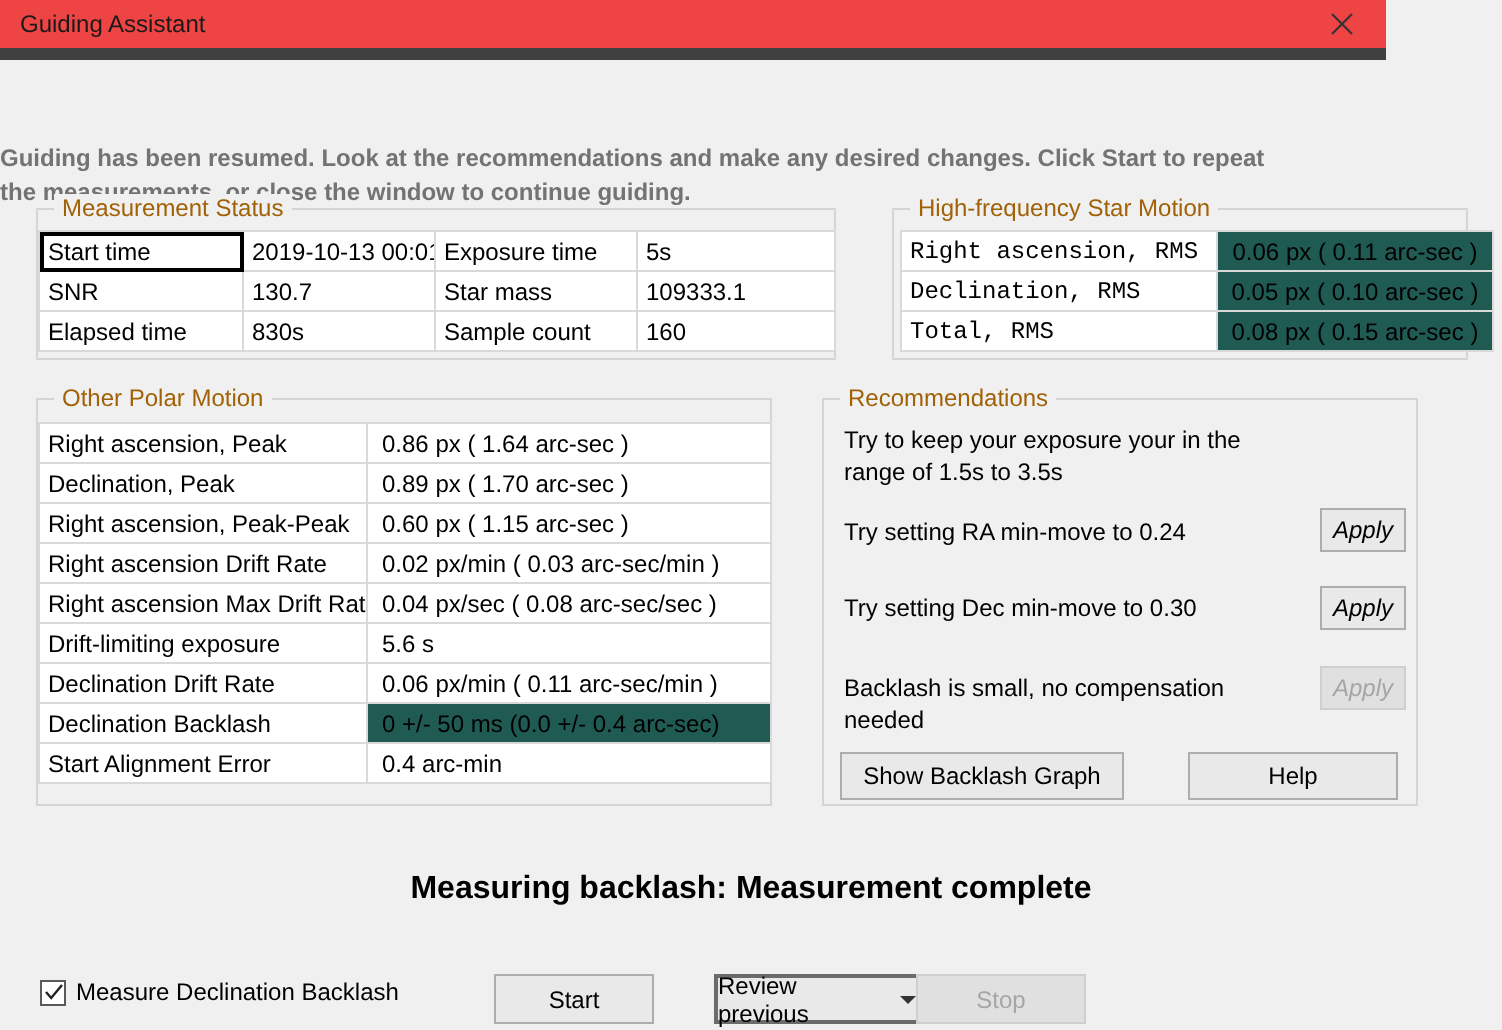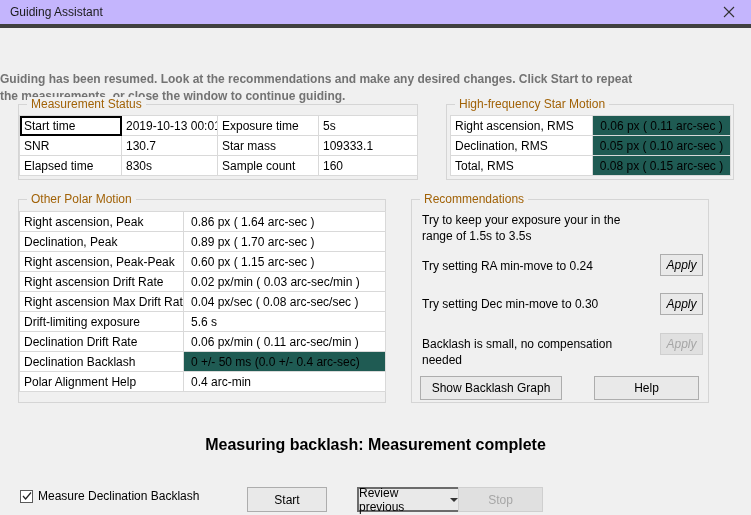--- a/index.html
+++ b/index.html
@@ -19,23 +19,23 @@
     position: relative;
     width: 751px;
     height: 515px;
     background: #f0f0f0;
     box-sizing: border-box;
   }
   
   .titlebar {
     position: absolute;
     left: 0; top: 0;
-    width: 751px; height: 24px;
-    background: #c4b5fd;
-    border-bottom: 4px solid #404040;
+    width: 693px; height: 24px;
+    background: #ef4444;
+    border-bottom: 6px solid #404040;
   }
   .titlebar-text {
     position: absolute;
     left: 10px; top: 5px;
     font-size: 12px;
     color: #1a1a1a;
     white-space: nowrap;
   }
   .close-btn {
     position: absolute;
@@ -111,21 +111,21 @@
     z-index: 2;
   }
 
   #tbl-measurement { left: 19px;  top: 115px; width: 398px; }
   #tbl-measurement .c1 { width: 102px; }
   #tbl-measurement .c2 { width: 96px; }
   #tbl-measurement .c3 { width: 101px; }
   #tbl-measurement .c4 { width: 99px; }
 
   #tbl-highfreq { left: 450px; top: 115px; width: 280px; }
-  #tbl-highfreq .c1 { width: 142px; }
+  #tbl-highfreq .c1 { width: 158px; font-family: Liberation Mono, monospace; }
   #tbl-highfreq .c2 { width: 138px; text-align: center; }
 
   #tbl-other { left: 19px; top: 211px; width: 366px; padding-left: 24px; }
   #tbl-other .c1 { width: 164px; }
   #tbl-other .c2 { width: 202px; }
   #tbl-other td.c2 { padding-left: 7px; }
   .rec-text {
     position: absolute;
     left: 10px;
     font-size: 12px;
@@ -294,21 +294,21 @@
       </tr>
       <tr>
         <td class="c1">Declination Drift Rate</td>
         <td class="c2">0.06 px/min (  0.11 arc-sec/min )</td>
       </tr>
       <tr>
         <td class="c1">Declination Backlash</td>
         <td class="c2 val-highlight">0  +/-  50 ms (0.0  +/-  0.4 arc-sec)</td>
       </tr>
       <tr>
-        <td class="c1">Polar Alignment Help</td>
+        <td class="c1">Start Alignment Error</td>
         <td class="c2">0.4 arc-min</td>
       </tr>
     </tbody>
   </table>
 
   <div class="group" id="grp-recs">
     <div class="group-title">Recommendations</div>
 
     <div class="rec-text" style="top:12px;">Try to keep your exposure your in the range of 1.5s to 3.5s</div>
 

